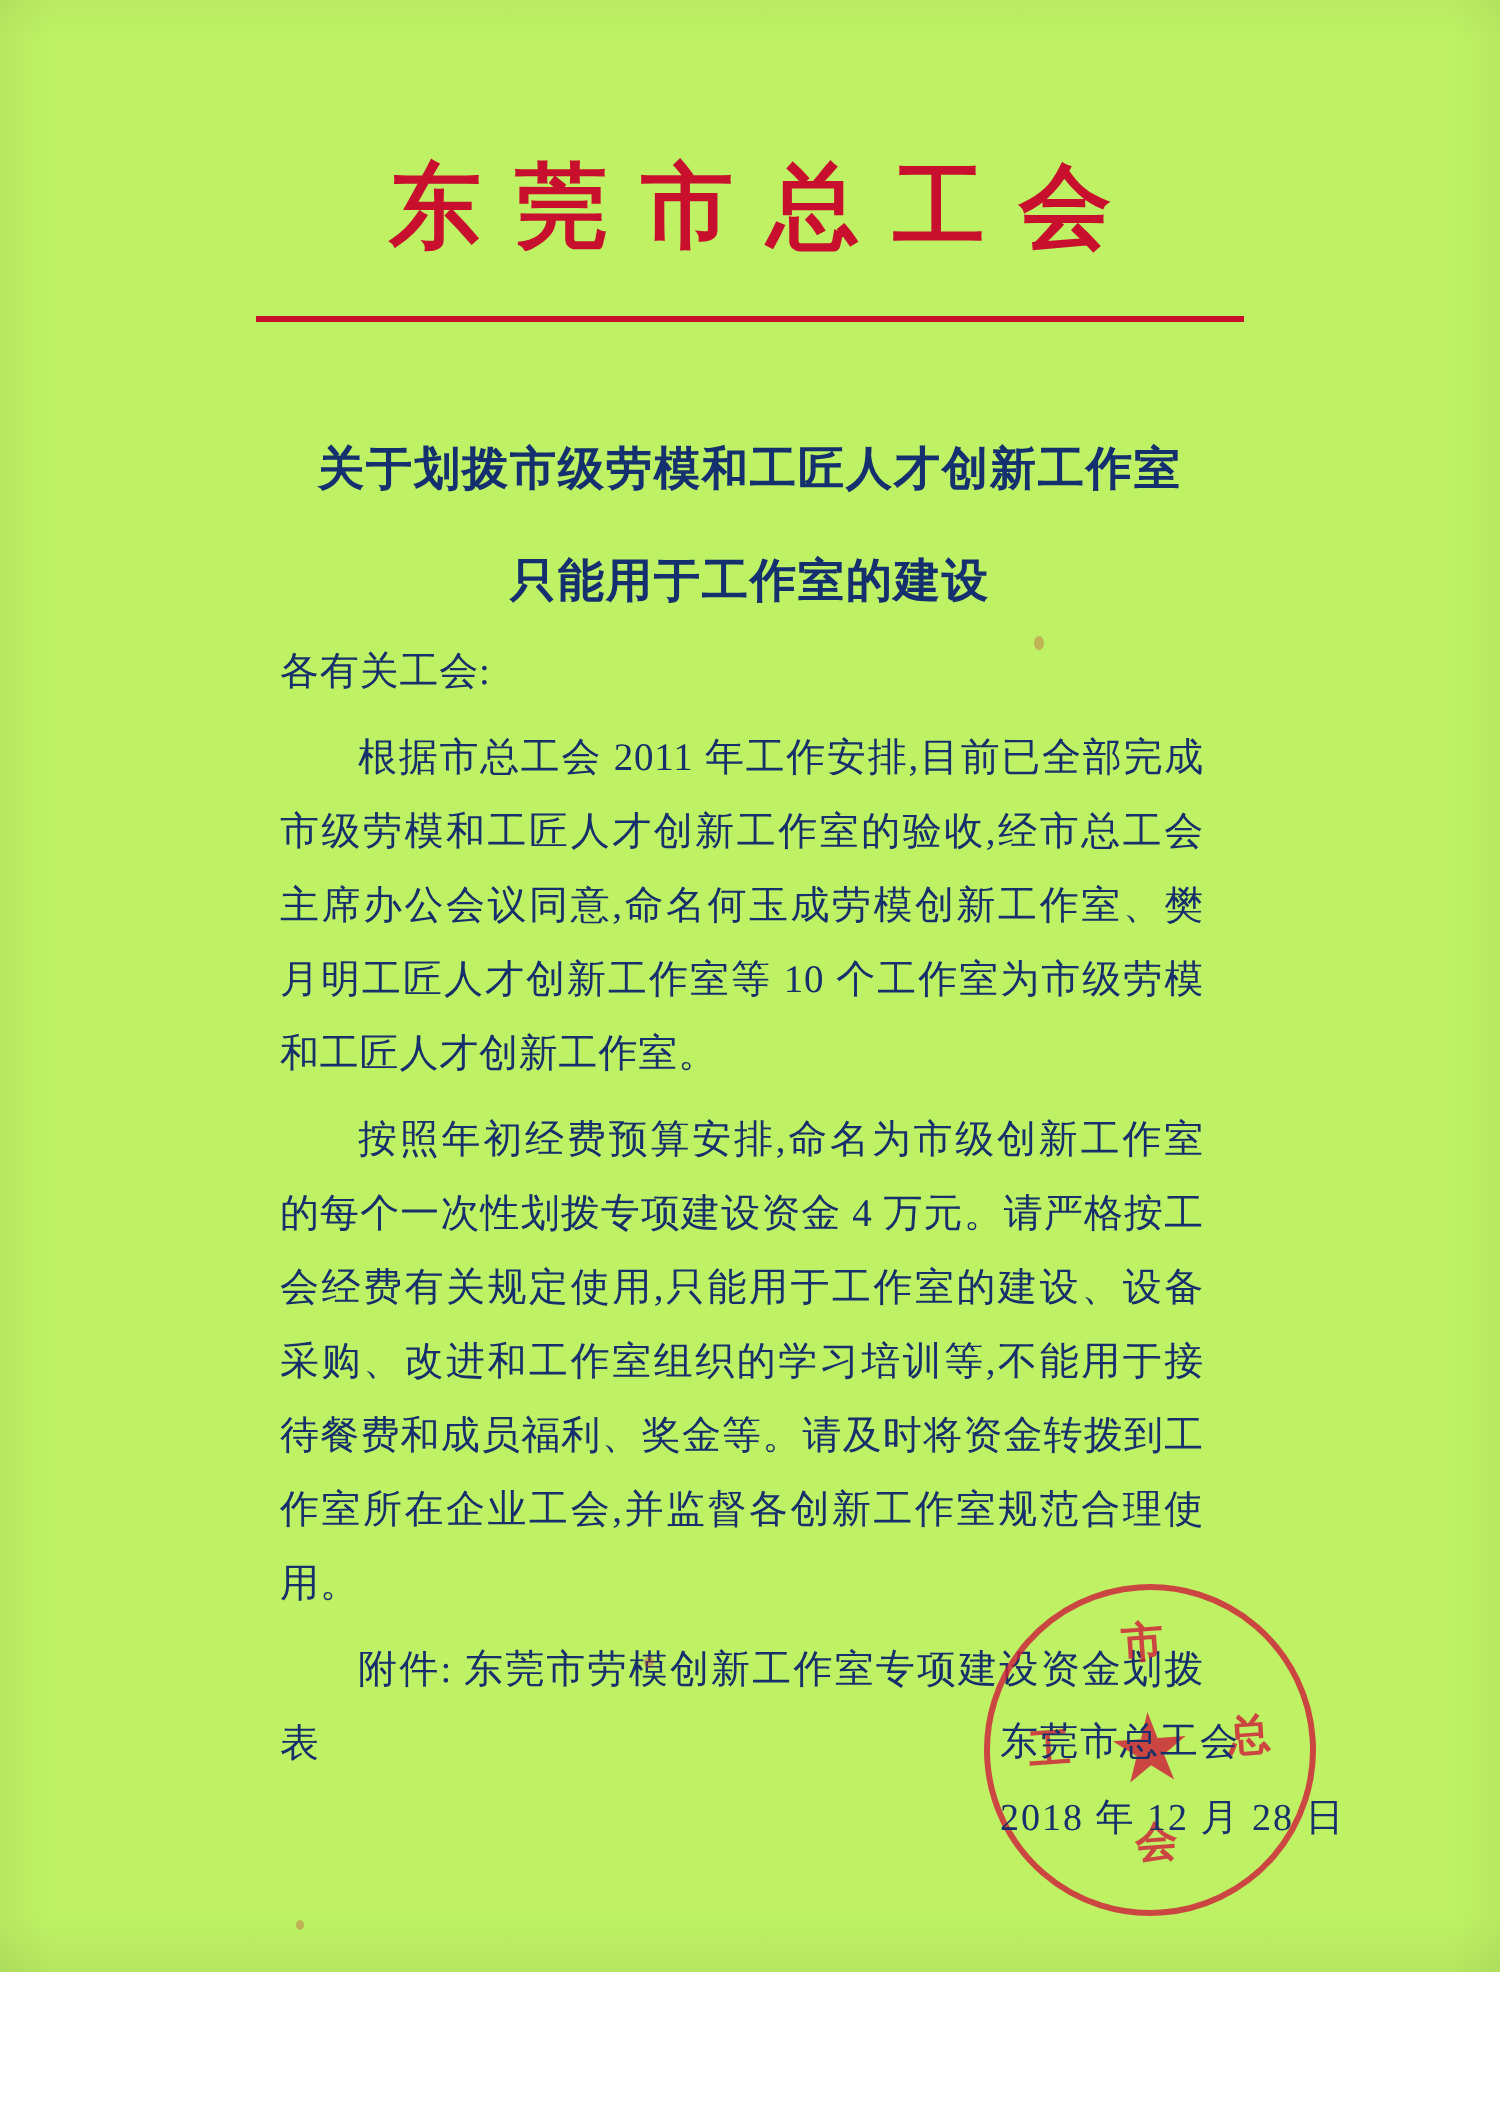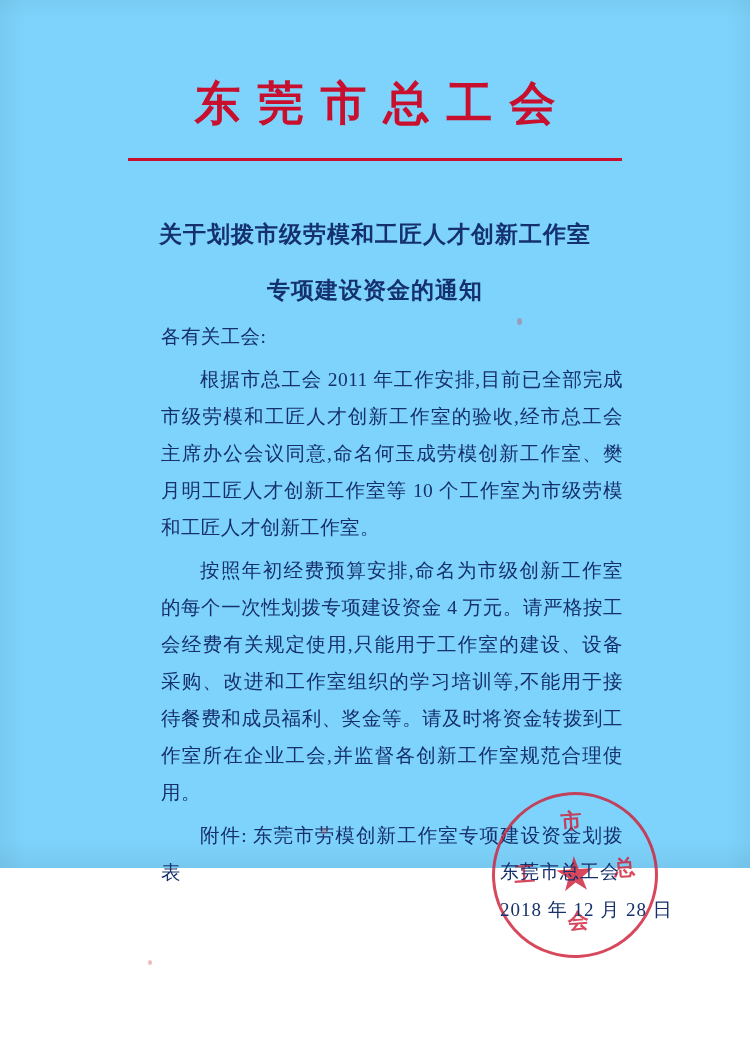--- a/index.html
+++ b/index.html
@@ -13,22 +13,22 @@
     font-family: "Liberation Serif", "DejaVu Serif", serif;
     color: #111111;
     position: relative;
     overflow: hidden;
   }
 
   .page {
     position: absolute;
     left: 0; top: 0;
     width: 750px;
-    height: 868px;
-    background: #7dd3fc;
+    height: 986px;
+    background: #bef264;
   }
 
   
   .page::before {
     content: "";
     position: absolute;
     left: 0; top: 0; right: 0; bottom: 0;
     background:
       linear-gradient(90deg, rgba(0,0,0,0.045) 0px, rgba(0,0,0,0.0) 26px),
       linear-gradient(270deg, rgba(0,0,0,0.04) 0px, rgba(0,0,0,0.0) 24px),
@@ -74,21 +74,21 @@
     font-weight: bold;
     font-size: 23px;
     letter-spacing: 1px;
     color: #14306e;
     line-height: 56px;
     white-space: nowrap;
   }
 
   .body-block {
     position: absolute;
-    left: 161px;
+    left: 140px;
     top: 318px;
     width: 462px;
     color: #16306b;
     font-size: 19.5px;
     line-height: 37px;
     letter-spacing: 0.4px;
   }
   .body-block p {
     margin: 0 0 6px 0;
     text-align: justify;
@@ -165,21 +165,21 @@
 
 <div class="page">
 
   <div class="doc-header">
     <div class="org-title">东莞市总工会</div>
   </div>
   <div class="header-rule"></div>
 
   <div class="title-block">
     <div class="t-line">关于划拨市级劳模和工匠人才创新工作室</div>
-    <div class="t-line">专项建设资金的通知</div>
+    <div class="t-line">只能用于工作室的建设</div>
   </div>
 
   <div class="body-block">
     <p>各有关工会:</p>
     <p class="indent">根据市总工会 2011 年工作安排,目前已全部完成市级劳模和工匠人才创新工作室的验收,经市总工会主席办公会议同意,命名何玉成劳模创新工作室、樊月明工匠人才创新工作室等 10 个工作室为市级劳模和工匠人才创新工作室。</p>
     <p class="indent">按照年初经费预算安排,命名为市级创新工作室的每个一次性划拨专项建设资金 4 万元。请严格按工会经费有关规定使用,只能用于工作室的建设、设备采购、改进和工作室组织的学习培训等,不能用于接待餐费和成员福利、奖金等。请及时将资金转拨到工作室所在企业工会,并监督各创新工作室规范合理使用。</p>
     <p class="attachment">附件: 东莞市劳模创新工作室专项建设资金划拨表</p>
   </div>
 
   <div class="seal">

